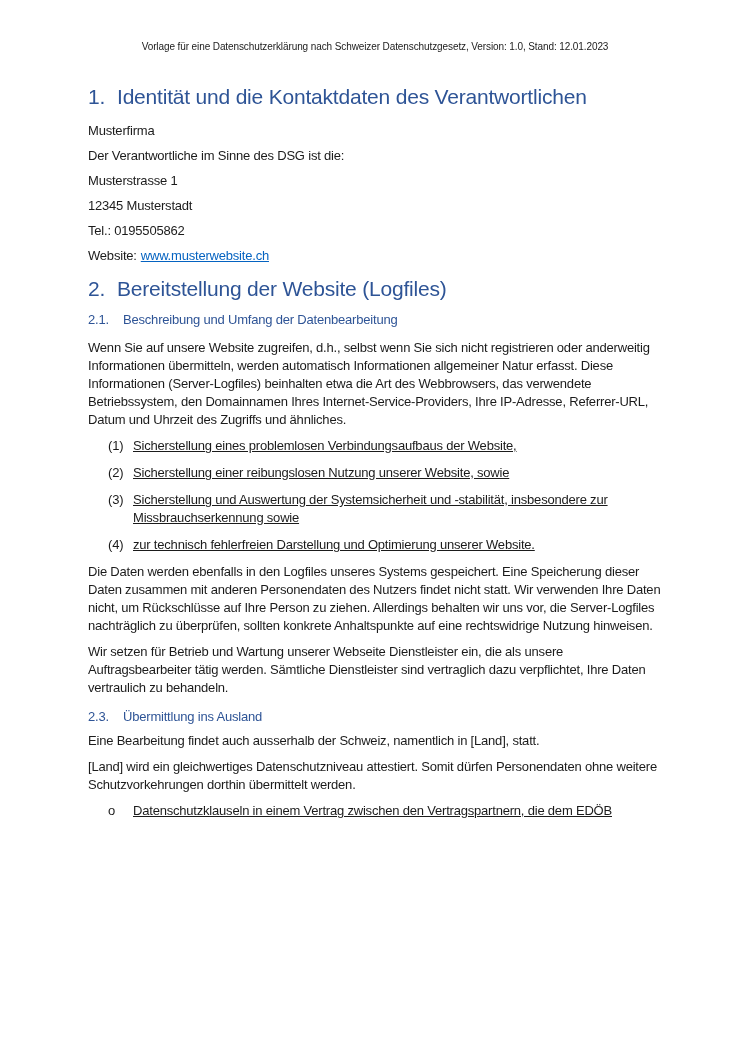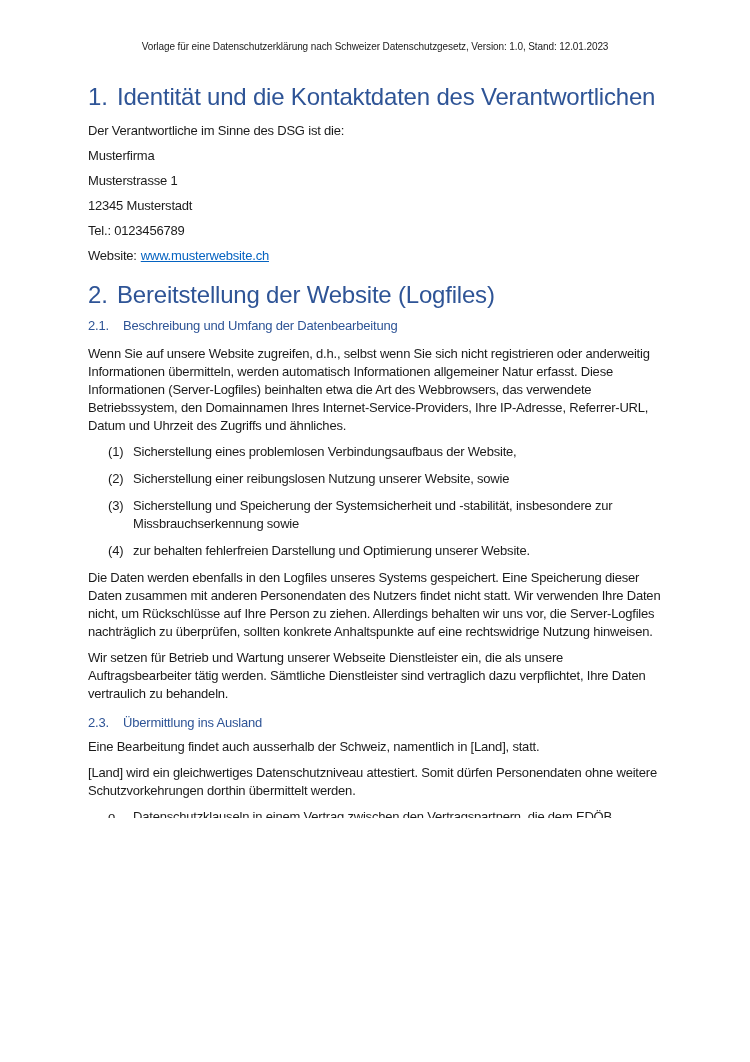--- a/index.html
+++ b/index.html
@@ -30,21 +30,21 @@
     font-size: 17px;
     color: #1b1b1b;
   }
   .content {
     position: absolute;
     left: 88px;
     top: 86px;
     width: 574px;
   }
   .h1 {
-    font-size: 24px;
+    font-size: 21px;
     line-height: 22px;
     color: #2e5496;
     margin: 0 0 14px 0;
     font-weight: normal;
     letter-spacing: -0.2px;
   }
   .h1 .hnum { display: inline-block; min-width: 29px; }
   .h2 {
     font-size: 13px;
     line-height: 20px;
@@ -74,63 +74,63 @@
     display: flex;
     font-size: 13px;
     line-height: 18px;
     letter-spacing: -0.2px;
     margin: 0 0 9px 0;
   }
   .li .marker {
     flex: 0 0 25px;
     margin-left: 20px;
   }
-  .li .li-text { flex: 1; }
-  .mt13 { margin-top: 19px; }
+  .li .li-text { flex: 1; text-decoration: underline; }
+  .mt13 { margin-top: 13px; }
 </style>
 </head>
 <body>
 
 <div class="page">
 
   <div class="doc-header">Vorlage für eine Datenschutzerklärung nach Schweizer Datenschutzgesetz, Version: 1.0, Stand: 12.01.2023</div>
 
   <div class="content">
 
     <h1 class="h1"><span class="hnum">1.</span><span>Identität und die Kontaktdaten des Verantwortlichen</span></h1>
 
+    <p class="body contact-line">Musterfirma</p>
     <p class="body contact-line">Der Verantwortliche im Sinne des DSG ist die:</p>
-    <p class="body contact-line">Musterfirma</p>
     <p class="body contact-line">Musterstrasse 1</p>
     <p class="body contact-line">12345 Musterstadt</p>
-    <p class="body contact-line">Tel.: 0123456789</p>
+    <p class="body contact-line">Tel.: 0195505862</p>
     <p class="body contact-line"><span class="label">Website:</span><a class="doclink" href="#">www.musterwebsite.ch</a></p>
 
     <h1 class="h1 mt13" style="margin-bottom:6px;"><span class="hnum">2.</span><span>Bereitstellung der Website (Logfiles)</span></h1>
 
     <h2 class="h2"><span class="hnum">2.1.</span><span>Beschreibung und Umfang der Datenbearbeitung</span></h2>
 
     <p class="body para">Wenn Sie auf unsere Website zugreifen, d.h., selbst wenn Sie sich nicht registrieren oder anderweitig Informationen übermitteln, werden automatisch Informationen allgemeiner Natur erfasst. Diese Informationen (Server-Logfiles) beinhalten etwa die Art des Webbrowsers, das verwendete Betriebssystem, den Domainnamen Ihres Internet-Service-Providers, Ihre IP-Adresse, Referrer-URL, Datum und Uhrzeit des Zugriffs und ähnliches.</p>
 
     <div class="list">
       <div class="li">
           <span class="marker">(1)</span>
           <span class="li-text">Sicherstellung eines problemlosen Verbindungsaufbaus der Website,</span>
         </div>
       <div class="li">
           <span class="marker">(2)</span>
           <span class="li-text">Sicherstellung einer reibungslosen Nutzung unserer Website, sowie</span>
         </div>
       <div class="li">
           <span class="marker">(3)</span>
-          <span class="li-text">Sicherstellung und Speicherung der Systemsicherheit und -stabilität, insbesondere zur Missbrauchserkennung sowie</span>
+          <span class="li-text">Sicherstellung und Auswertung der Systemsicherheit und -stabilität, insbesondere zur Missbrauchserkennung sowie</span>
         </div>
       <div class="li">
           <span class="marker">(4)</span>
-          <span class="li-text">zur behalten fehlerfreien Darstellung und Optimierung unserer Website.</span>
+          <span class="li-text">zur technisch fehlerfreien Darstellung und Optimierung unserer Website.</span>
         </div>
     </div>
 
     <p class="body para">Die Daten werden ebenfalls in den Logfiles unseres Systems gespeichert. Eine Speicherung dieser Daten zusammen mit anderen Personendaten des Nutzers findet nicht statt. Wir verwenden Ihre Daten nicht, um Rückschlüsse auf Ihre Person zu ziehen. Allerdings behalten wir uns vor, die Server-Logfiles nachträglich zu überprüfen, sollten konkrete Anhaltspunkte auf eine rechtswidrige Nutzung hinweisen.</p>
 
 
     <p class="body para">Wir setzen für Betrieb und Wartung unserer Webseite Dienstleister ein, die als unsere Auftragsbearbeiter tätig werden. Sämtliche Dienstleister sind vertraglich dazu verpflichtet, Ihre Daten vertraulich zu behandeln.</p>
 
     <h2 class="h2 tight"><span class="hnum">2.3.</span><span>Übermittlung ins Ausland</span></h2>
 

